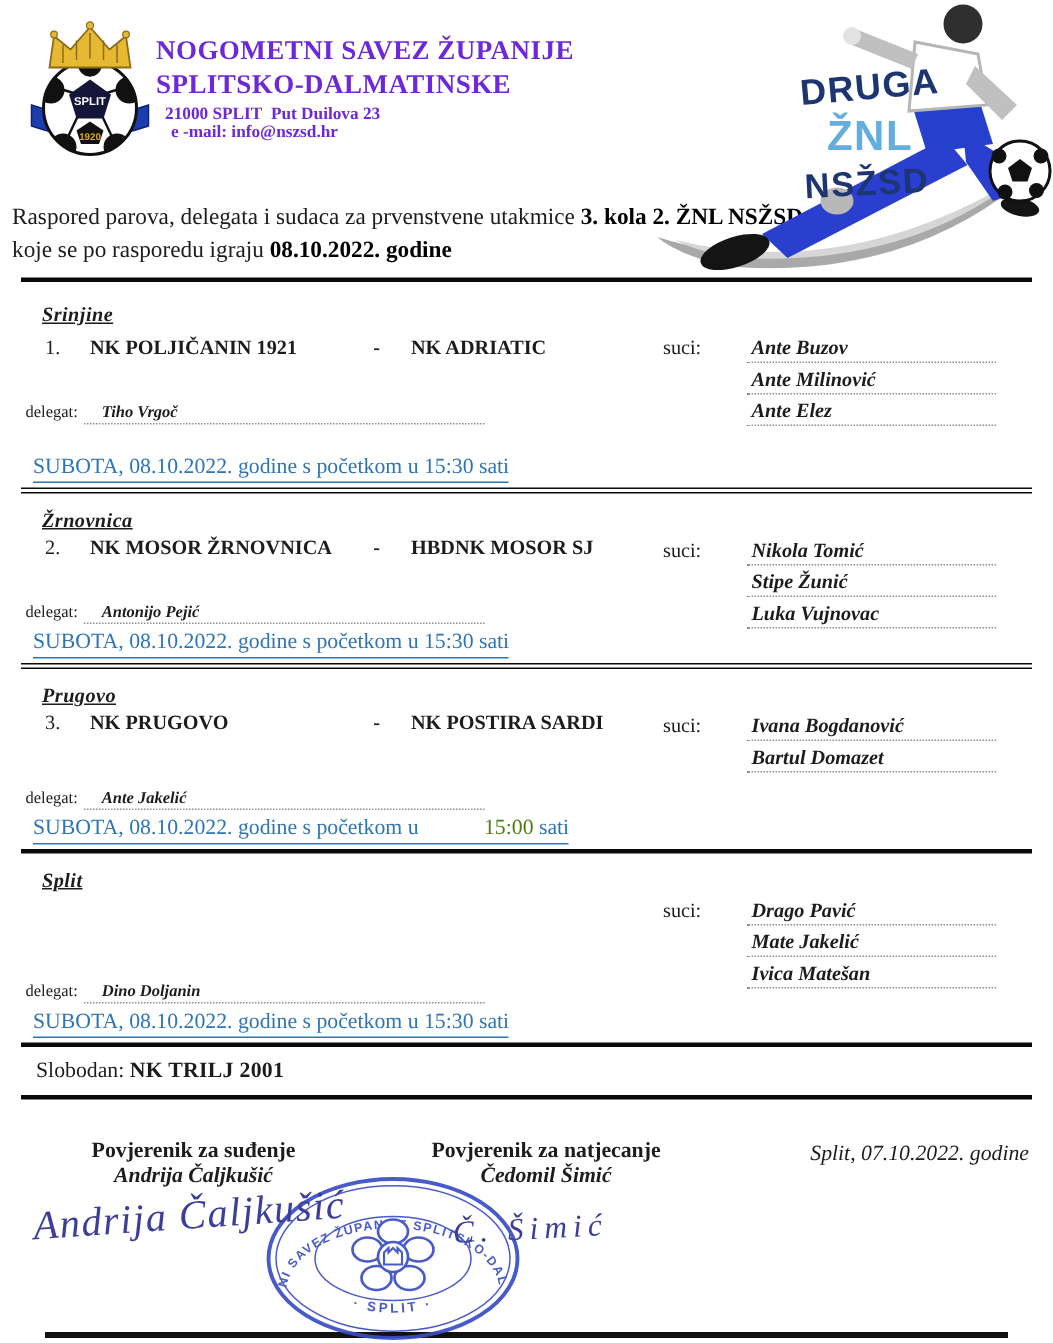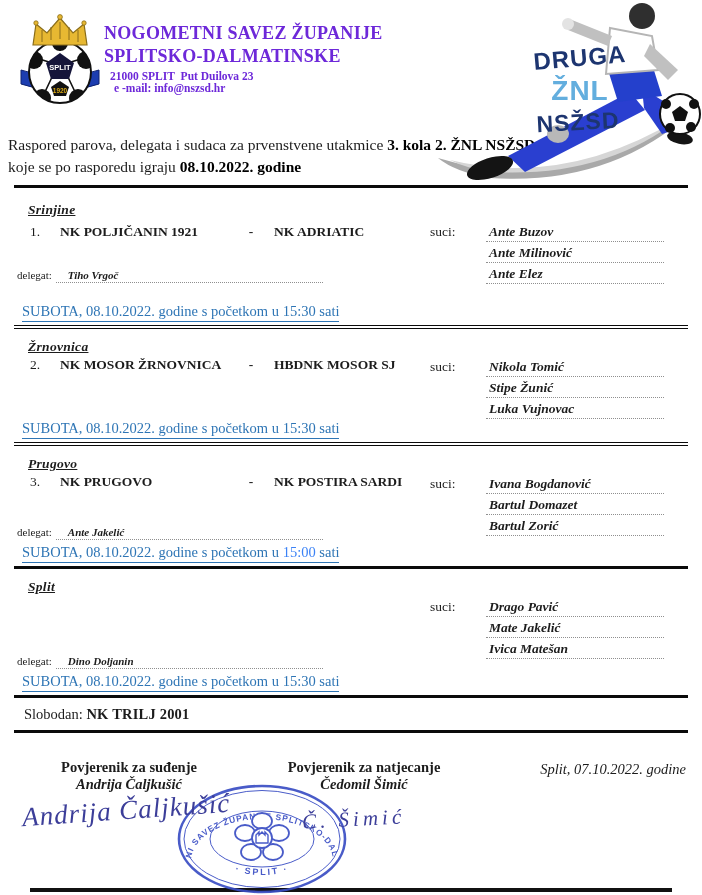--- a/index.html
+++ b/index.html
@@ -29,30 +29,30 @@
   .venue{position:absolute;top:10px;left:28px;font-size:13.5px;font-weight:bold;font-style:italic;
          text-decoration:underline;letter-spacing:.3px;}
   .s1 .venue{top:14px;}
   .match-row{position:absolute;top:28px;left:30px;right:250px;font-size:13.5px;font-weight:bold;white-space:nowrap;}
   .s1 .match-row{top:36px;}
   .num{display:inline-block;width:30px;font-weight:normal;}
   .team.home{display:inline-block;min-width:168px;}
   .dash{display:inline-block;width:46px;text-align:center;}
   .suci-block{position:absolute;top:30px;left:430px;right:38px;display:flex;font-size:13.5px;}
   .s1 .suci-block{top:36px;}
-  .suci-lbl{width:56px;flex:none;}
+  .suci-lbl{width:56px;flex:none;margin-left:12px;}
   .ref-list{flex:1;}
   .ref{font-weight:bold;font-style:italic;border-bottom:1px dotted #8f8f8f;padding:0 0 1px 3px;margin-bottom:3px;}
   .delegat-row{position:absolute;bottom:26px;left:17px;font-size:11px;white-space:nowrap;}
   .s1 .delegat-row{bottom:42px;}
   .delegate-name{display:inline-block;width:255px;font-weight:bold;font-style:italic;
                  border-bottom:1px dotted #8f8f8f;padding:0 0 1px 12px;margin-left:4px;}
   .schedule{position:absolute;bottom:3px;left:22px;display:inline-block;color:#2e75b5;font-size:14.5px;
             border-bottom:1px solid #2e75b5;padding-bottom:1px;}
-  .schedule .time-red{color:#3b82f6;}
+  .schedule .time-red{color:#4d7c0f;margin-left:40px;}
   
   .free-row{height:32px;padding:8px 0 0 24px;font-size:14.5px;box-sizing:border-box;}
   .free-row b{letter-spacing:.2px;}
   
   .footer{position:relative;height:119px;}
   .commissioner{position:absolute;top:26px;width:210px;text-align:center;z-index:2;}
   .commissioner.left{left:24px;}
   .commissioner.right{left:254px;width:220px;}
   .comm-title{font-size:14.5px;font-weight:bold;}
   .comm-name{font-size:14.5px;font-weight:bold;font-style:italic;}
@@ -179,37 +179,39 @@
       <span class="num">2.</span><span class="team home">NK MOSOR ŽRNOVNICA</span><span class="dash">-</span><span class="team away">HBDNK MOSOR SJ</span>
     </div>
     <div class="suci-block">
       <span class="suci-lbl">suci:</span>
       <div class="ref-list">
         <div class="ref">Nikola Tomić</div>
         <div class="ref">Stipe Žunić</div>
         <div class="ref">Luka Vujnovac</div>
       </div>
     </div>
+    <div class="delegat-row">
+      <span>delegat:</span><span class="delegate-name">Antonijo Pejić</span>
+    </div>
     <div class="schedule">
       <span>SUBOTA, 08.10.2022. godine s početkom u </span><span>15:30</span><span> sati</span>
     </div>
   </section>
   <div class="divider double"></div>
 
   <section class="match-section s3">
     <div class="venue">Prugovo</div>
     <div class="match-row">
       <span class="num">3.</span><span class="team home">NK PRUGOVO</span><span class="dash">-</span><span class="team away">NK POSTIRA SARDI</span>
     </div>
     <div class="suci-block">
       <span class="suci-lbl">suci:</span>
       <div class="ref-list">
         <div class="ref">Ivana Bogdanović</div>
         <div class="ref">Bartul Domazet</div>
-        <div class="ref">Bartul Zorić</div>
       </div>
     </div>
     <div class="delegat-row">
       <span>delegat:</span><span class="delegate-name">Ante Jakelić</span>
     </div>
     <div class="schedule">
       <span>SUBOTA, 08.10.2022. godine s početkom u </span><span class="time-red">15:00</span><span> sati</span>
     </div>
   </section>
   <div class="divider thick"></div>

